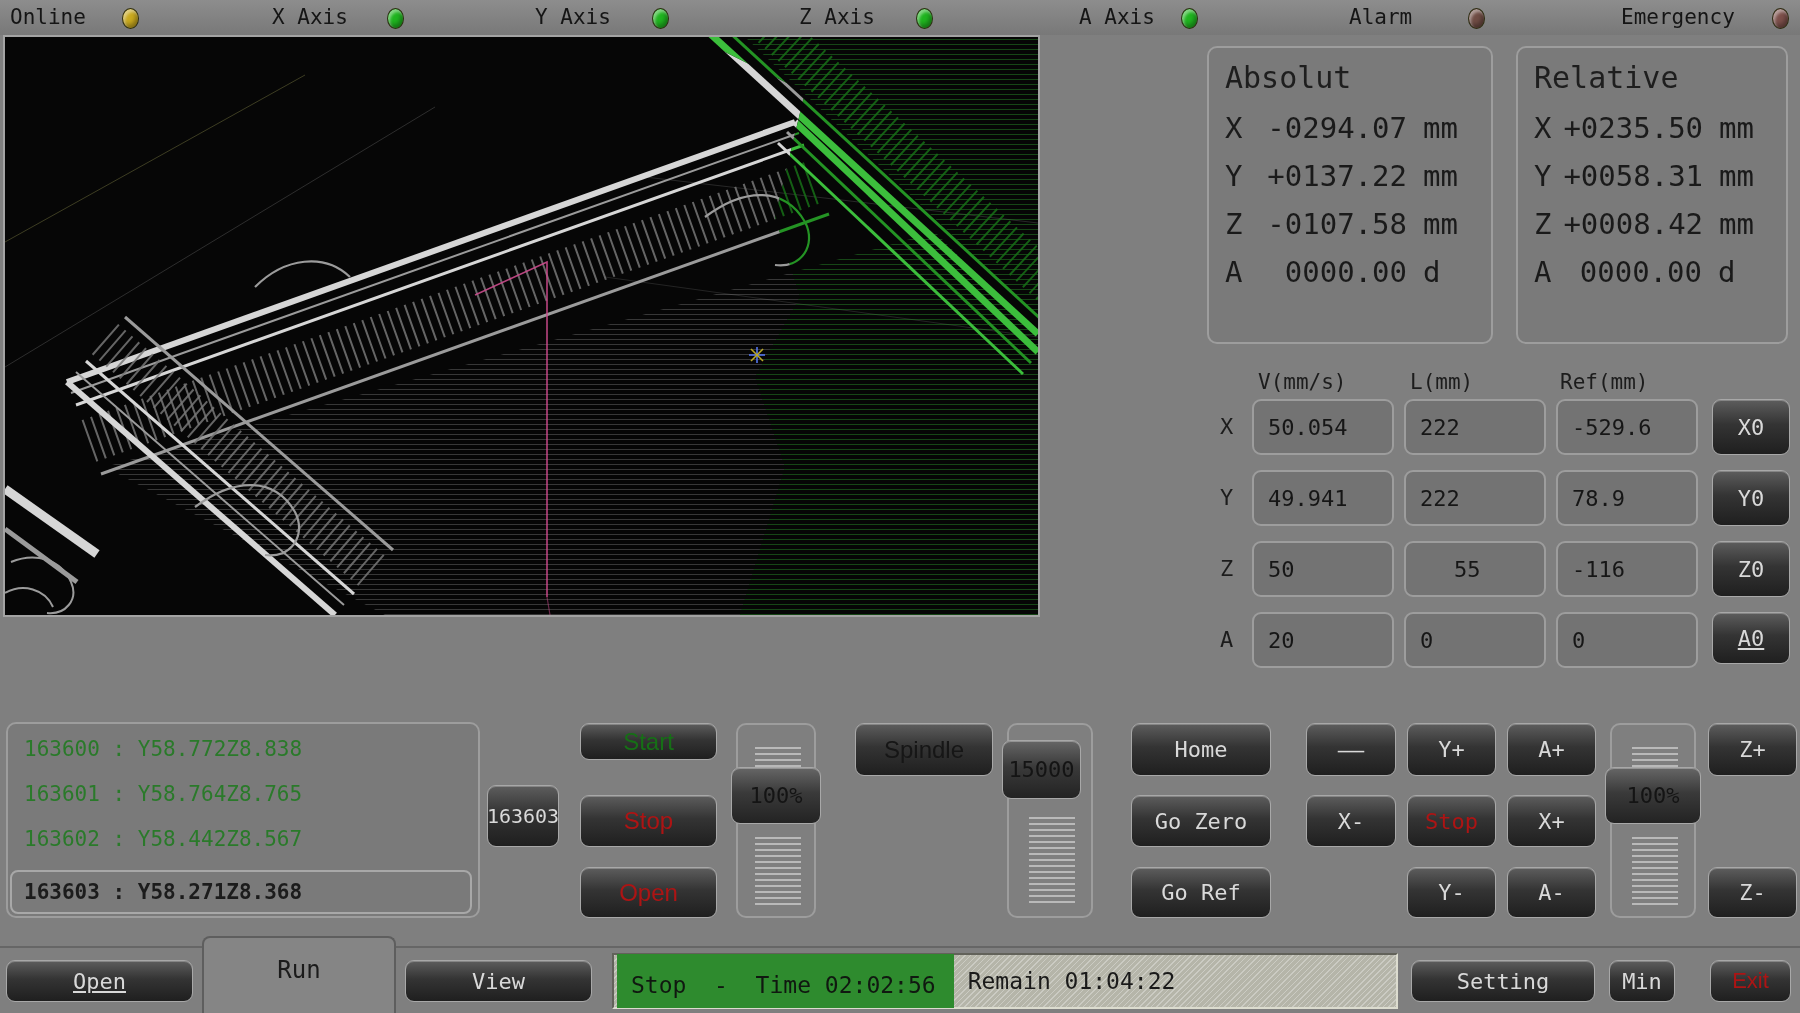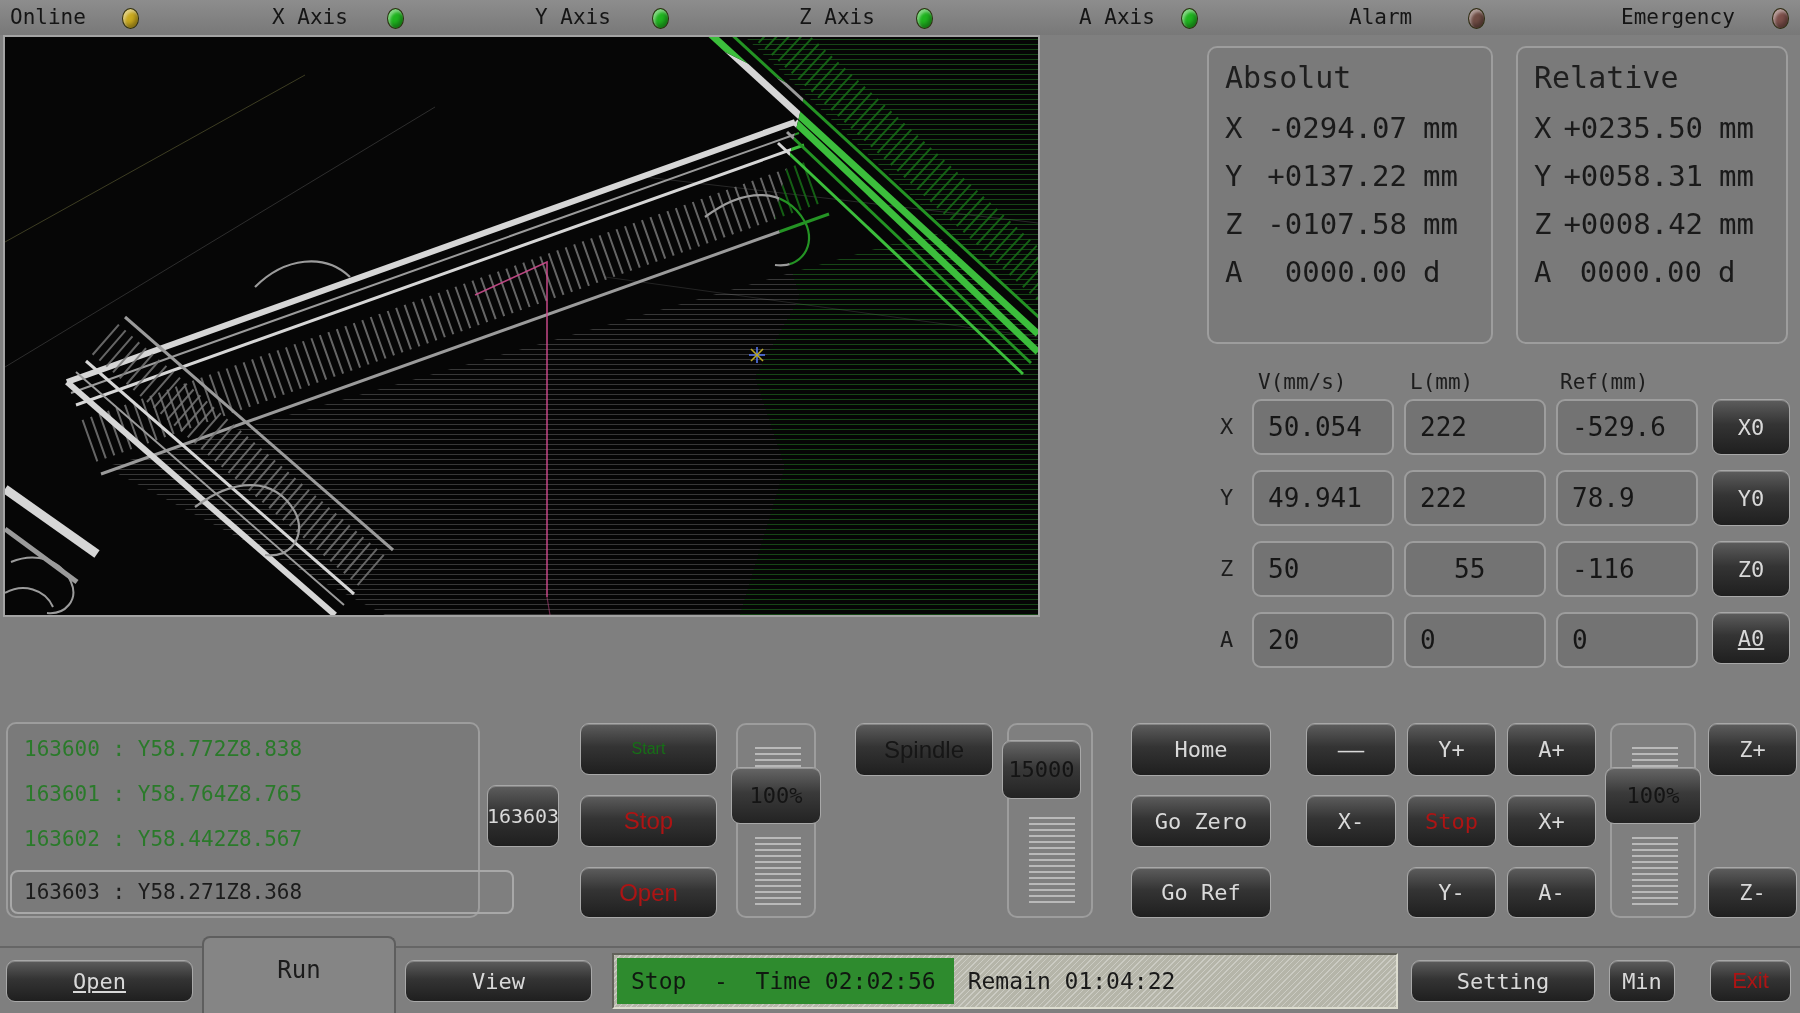--- a/index.html
+++ b/index.html
@@ -12,21 +12,21 @@
   .led{top:8px;width:15px;height:19px;border-radius:50%;border:1px solid #2e2e14;
        box-shadow:inset 2px 3px 3px rgba(255,255,255,.45), inset -2px -3px 4px rgba(0,0,0,.35);}
   
   #viewport{left:3px;top:35px;width:1037px;height:582px;background:#060606;border:2px solid #a3a3a3;box-sizing:border-box;}
   
   .panel{border:2px solid #9d9d9d;border-radius:10px;background:rgba(0,0,0,0.04);box-sizing:border-box;}
   .btn{background:linear-gradient(#5d5d5d,#343434 45%,#1f1f1f);border:1px solid #a8a8a8;border-radius:9px;
        color:#d9d9d9;display:flex;align-items:center;justify-content:center;font-size:22px;
        box-shadow:inset 0 1px 0 rgba(255,255,255,.25);box-sizing:border-box;cursor:pointer;}
   .sans{font-family:"Liberation Sans",sans-serif;}
-  .field{background:#737373;border:2px solid #9d9d9d;border-radius:9px;color:#161616;font-size:26px;
+  .field{background:#737373;border:2px solid #9d9d9d;border-radius:9px;color:#161616;font-size:22px;
          display:flex;align-items:center;padding-left:14px;box-sizing:border-box;}
   .hdr{font-size:21px;color:#1c1c1c;}
   .axname{font-size:22px;color:#1c1c1c;}
   
   .dro-title{font-size:30px;color:#1e1e1e;}
   .dro-row{display:flex;align-items:center;font-size:29px;color:#1a1a1a;}
   .dro-ax{width:30px;}
   .dro-val{flex:1;text-align:right;}
   .dro-unit{width:52px;padding-left:16px;}
   
@@ -39,21 +39,21 @@
           box-shadow:inset 0 1px 0 rgba(255,255,255,.3);box-sizing:border-box;cursor:grab;}
   
   #divider{left:0;top:946px;width:1800px;height:2px;background:#666;}
   #runtab{left:202px;top:936px;width:194px;height:77px;background:#858585;border:2px solid #5e5e5e;border-bottom:none;
           border-radius:8px 8px 0 0;display:flex;align-items:flex-start;justify-content:center;box-sizing:border-box;
           font-size:24px;color:#1b1b1b;padding-top:18px;cursor:pointer;}
   #statusbox{left:612px;top:953px;width:786px;height:56px;box-sizing:border-box;
              background:#b5b5a9;border:2px solid;border-color:#62625a #dcdccf #dcdccf #62625a;
              background-image:repeating-linear-gradient(135deg,rgba(255,255,255,.3) 0 1px,rgba(0,0,0,0) 1px 4px);
              display:flex;align-items:center;}
-  #statusgreen{height:46px;margin-left:3px;display:flex;align-items:center;padding:0 18px 0 14px;
+  #statusgreen{height:46px;margin-left:3px;display:flex;align-items:center;padding:8px 18px 0 14px;
                font-size:23px;color:#101810;white-space:pre;}
   #remain{font-size:23px;color:#1a1a1a;margin-left:14px;white-space:pre;}
   svg{display:block;}
   
   .pal-gray{--c1:#d6d6d6;--c2:#9b9b9b;--c3:#777777;}
   .pal-green{--c1:#3cbe3c;--c2:#249324;--c3:#176e17;}
   .s1{stroke:var(--c1);}  .s2{stroke:var(--c2);}  .s3{stroke:var(--c3);}
   .nofill{fill:none;}
 </style>
 </head>
@@ -271,27 +271,27 @@
 <div class="abs axname" style="left:1220px;top:627px;">A</div>
 <div class="abs field" style="left:1252px;top:612px;width:142px;height:56px;">20</div>
 <div class="abs field" style="left:1404px;top:612px;width:142px;height:56px;">0</div>
 <div class="abs field" style="left:1556px;top:612px;width:142px;height:56px;">0</div>
 <div class="abs btn" style="left:1712px;top:612px;width:78px;height:52px;text-decoration:underline;">A0</div>
 
 <div class="abs panel" style="left:6px;top:722px;width:474px;height:196px;">
   <div class="abs gline" style="left:16px;top:13px;"><span>163600</span><span> : </span><span>Y58.772Z8.838</span></div>
   <div class="abs gline" style="left:16px;top:58px;"><span>163601</span><span> : </span><span>Y58.764Z8.765</span></div>
   <div class="abs gline" style="left:16px;top:103px;"><span>163602</span><span> : </span><span>Y58.442Z8.567</span></div>
-  <div class="abs" style="left:2px;top:146px;width:504px;height:44px;border:2px solid #a8a8a8;border-radius:8px;box-sizing:border-box;">
+  <div class="abs" style="left:2px;top:146px;width:462px;height:44px;border:2px solid #a8a8a8;border-radius:8px;box-sizing:border-box;font-weight:bold;">
     <div class="gline" style="color:#1c1c1c;margin:8px 0 0 12px;"><span>163603</span><span> : </span><span>Y58.271Z8.368</span></div>
   </div>
 </div>
 <div class="abs btn" style="left:487px;top:785px;width:72px;height:62px;font-size:20px;">163603</div>
 
-<div class="abs btn sans" style="left: 580px; top: 723px; width: 137px; height: 52px; font-size: 16px; color: rgb(22, 111, 22);">Start</div>
+<div class="abs btn sans" style="left: 580px; top: 723px; width: 137px; height: 37px; font-size: 24px; color: rgb(22, 111, 22);">Start</div>
 <div class="abs btn sans" style="left: 580px; top: 795px; width: 137px; height: 52px; font-size: 24px; color: rgb(173, 20, 20);">Stop</div>
 <div class="abs btn sans" style="left: 580px; top: 867px; width: 137px; height: 51px; font-size: 24px; color: rgb(173, 20, 20);">Open</div>
 
 <div class="abs track" style="left:736px;top:723px;width:80px;height:195px;">
   <div class="abs ridges" style="left:17px;top:22px;width:46px;height:24px;"></div>
   <div class="abs ridges" style="left:17px;top:112px;width:46px;height:70px;"></div>
 </div>
 <div class="abs handle" style="left:731px;top:767px;width:90px;height:57px;">100%</div>
 
 <div class="abs btn sans" style="left:855px;top:723px;width:138px;height:53px;font-size:24px;color:#161616;">Spindle</div>

